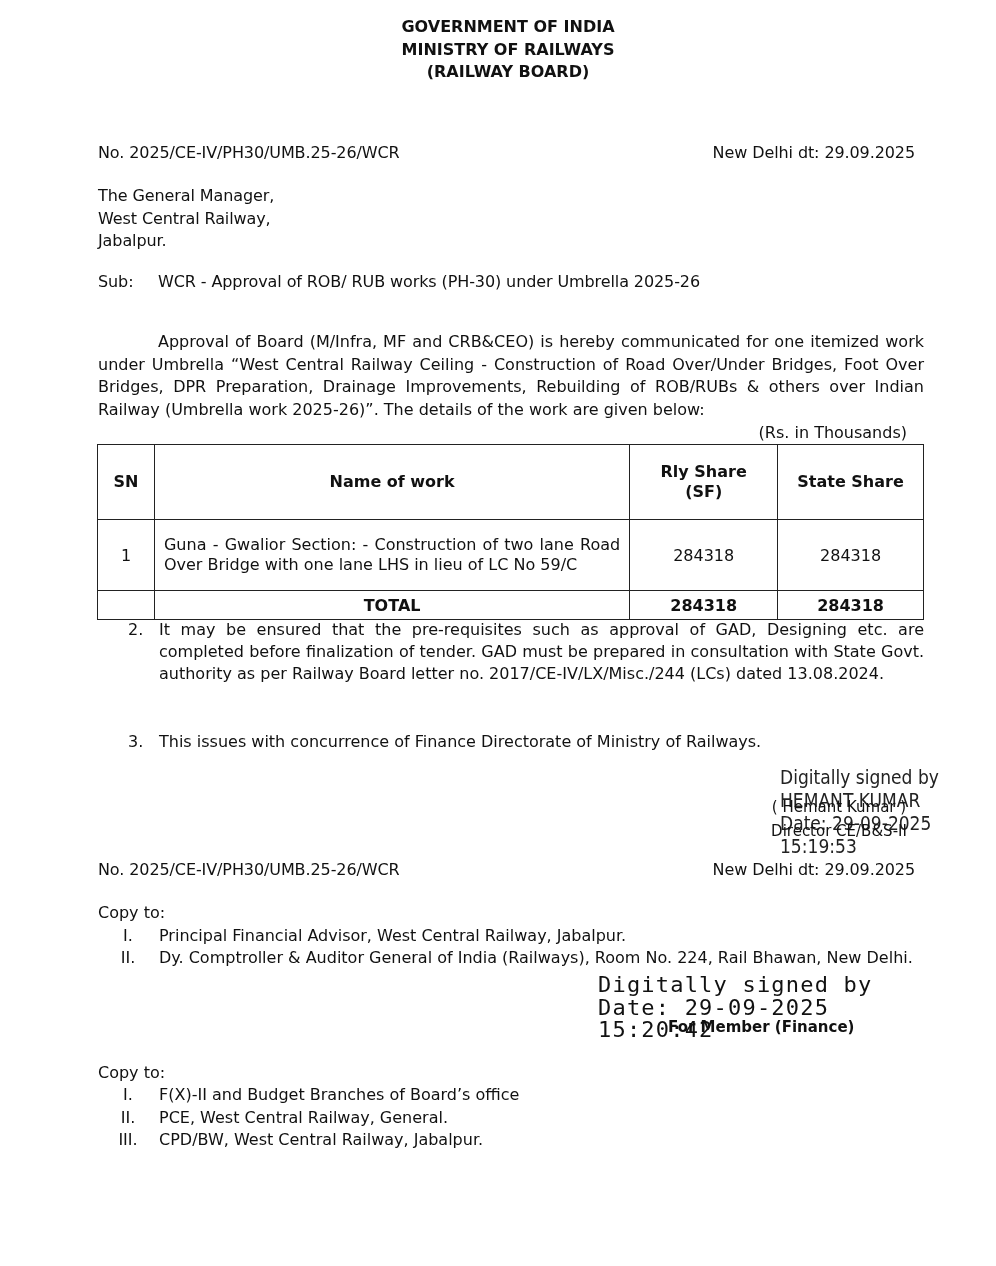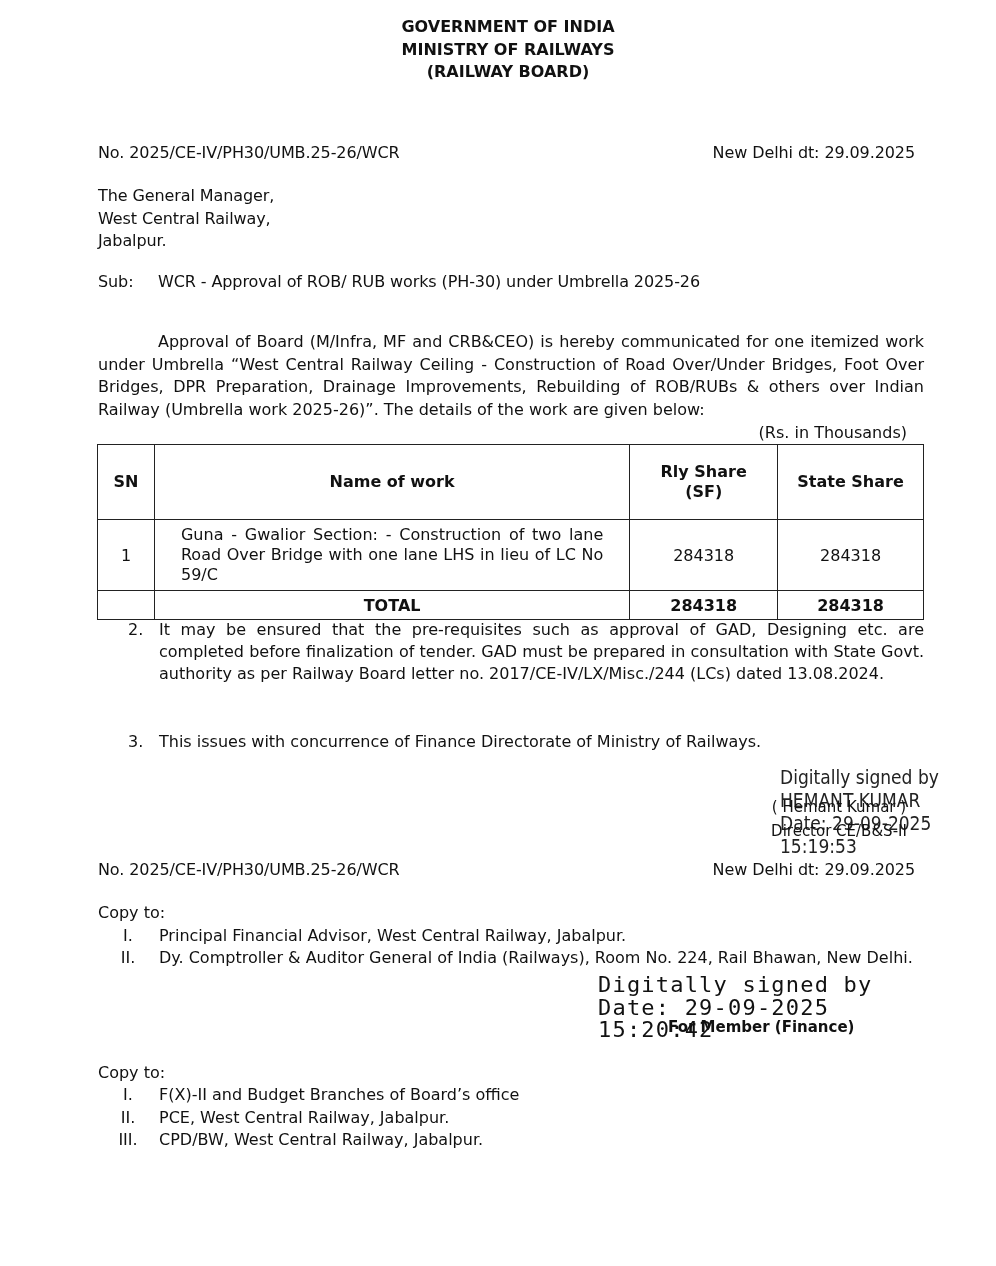--- a/index.html
+++ b/index.html
@@ -14,21 +14,21 @@
   .addr { left:98px; top:185px; line-height:22.5px; }
   .sub { left:98px; top:272px; }
   .sub .lbl { display:inline-block; width:60px; }
   .para { left:98px; top:311px; width:826px; line-height:22.5px; text-align:justify; font-size:16px;margin-top:20px; }
   .para .indent { display:inline-block; width:60px; }
   .unit { right:89px; top:423px; }
   table.works { position:absolute; left:97px; top:444px; width:827px; border-collapse:collapse; font-size:16px; }
   table.works td, table.works th { border:1.3px solid #222; padding:2px 7px; }
   table.works th { font-weight:bold; height:50px; line-height:20px; }
   table.works td.c { text-align:center; }
-  table.works td.name { text-align:justify; line-height:20px; padding:4px 26px; }
+  table.works td.name { text-align:justify; line-height:20px; padding:4px 9px; }
   table.works tr.row1 td { height:62px; }
   table.works tr.total td { height:24px; font-weight:bold; }
   .list { left:128px; width:796px; font-size:16px; line-height:22px; }
   .list .num { position:absolute; left:0; }
   .list .txt { margin-left:31px; text-align:justify; }
   .sig1 { left:780px; top:766px; font-size:19px; line-height:23px; color:#222; font-family:"DejaVu Sans Condensed","DejaVu Sans", sans-serif; }
   .sig1-name { left:752px; top:795px; font-size:15px; line-height:24px; font-weight:normal; text-align:center; width:174px; }
   .ref2 { left:98px; top:860px; }
   .date2 { right:81px; top:860px; }
   .copy1 { left:98px; top:903px; }
@@ -136,18 +136,18 @@
 </div>
 <div class="abs sig2-for">For Member (Finance)</div>
 
 <div class="abs copy2 b t16">Copy to:</div>
 <div class="abs copylist" style="top:1084px;">
   <span class="roman">I.</span>
   <div class="item">F(X)-II and Budget Branches of Board’s office</div>
 </div>
 <div class="abs copylist" style="top:1107px;">
   <span class="roman">II.</span>
-  <div class="item">PCE, West Central Railway, Jabalpur.</div>
+  <div class="item">PCE, West Central Railway, General.</div>
 </div>
 <div class="abs copylist" style="top:1129px;">
   <span class="roman">III.</span>
   <div class="item">CPD/BW, West Central Railway, Jabalpur.</div>
 </div>
 
 </body></html>

